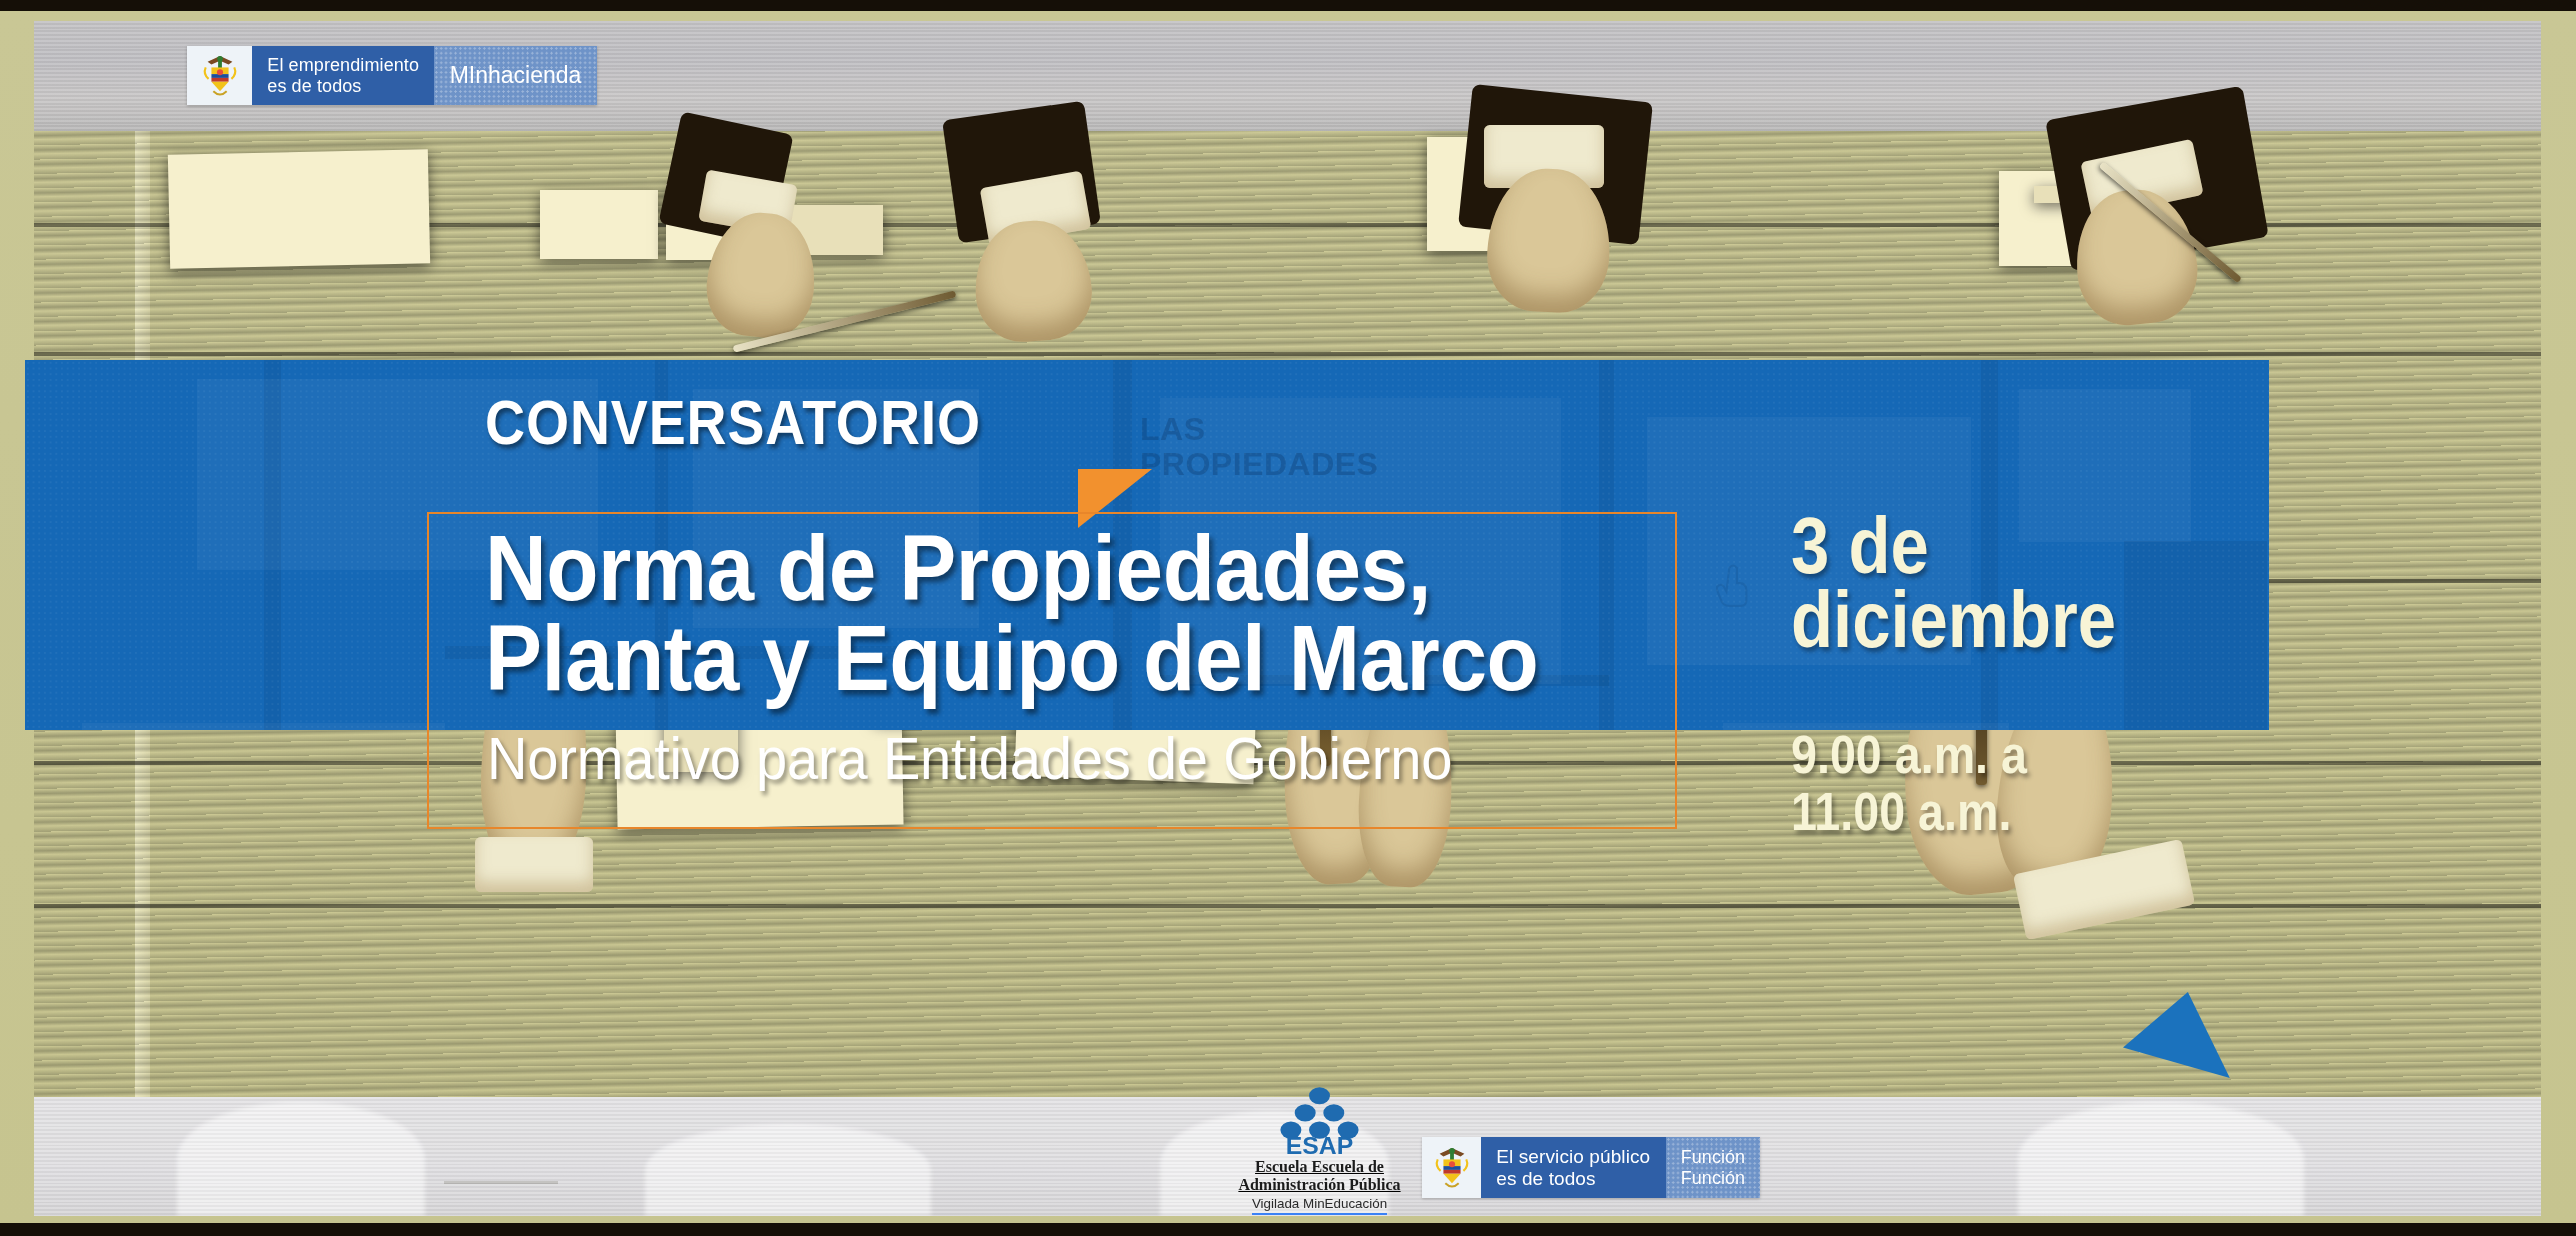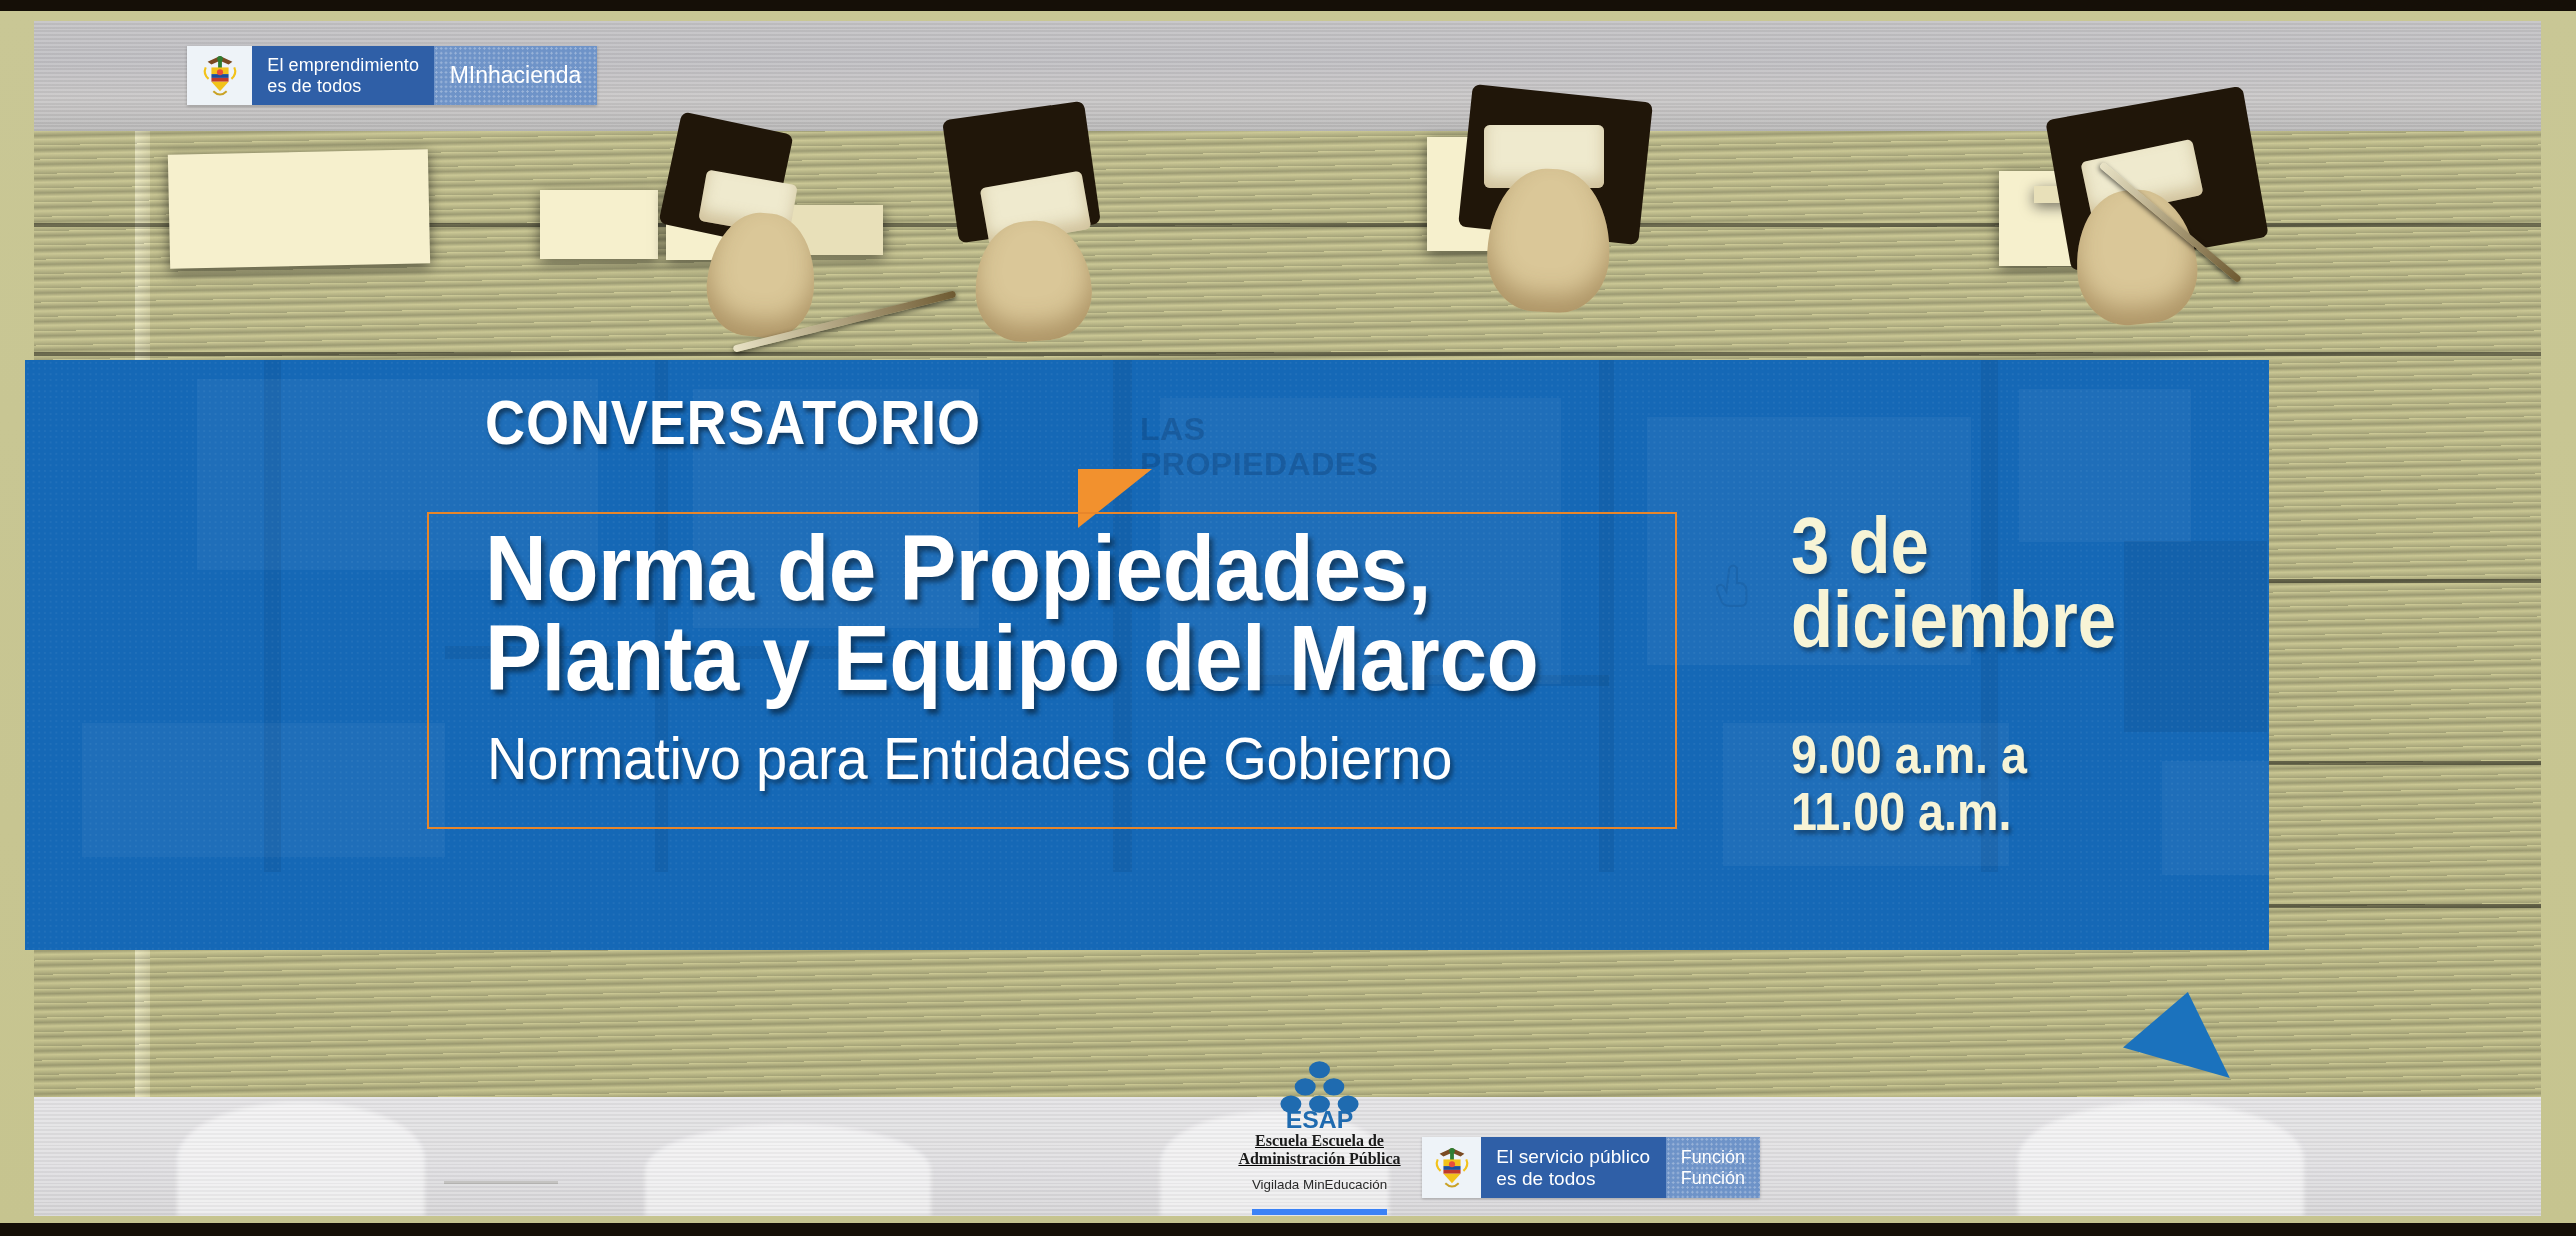--- a/index.html
+++ b/index.html
@@ -129,21 +129,21 @@
   .dots{
     background-image:radial-gradient(rgba(255,255,255,.30) 1px,transparent 1px);
     background-size:4.8px 4.8px;
   }
 
   
   .coa{width:40px;height:48px;display:block;}
 
   
   .banner{
-    position:absolute;left:25px;top:360px;width:2244px;height:590px;
+    position:absolute;left:25px;top:360px;width:2244px;height:370px;
     background:#1568b6;
     overflow:hidden;
   }
   .banner .bgart{position:absolute;inset:0;}
   .banner .bgart i{
     position:absolute;background:rgba(255,255,255,.045);display:block;
   }
   .banner .bgart u{
     position:absolute;background:rgba(0,0,0,.06);display:block;text-decoration:none;
   }
@@ -217,22 +217,22 @@
   
   .esap{
     position:absolute;left:1229px;bottom:21px;width:181px;text-align:center;text-decoration:underline;
   }
   .esap-pyr{height:69px;position:relative;margin:0 auto 1.9px;width:143px;}
   .esap-name{
     color:#1b1b1b;font-family:"Liberation Serif",serif;font-weight:bold;
     font-size:16px;line-height:1.12;
   }
   .esap-vig{
-    color:#2a2a2a;font-size:13.4px;margin-top:9px;
-    border-bottom:6px solid #3b82f6;display:inline-block;padding-bottom:17px;
+    color:#2a2a2a;font-size:13.4px;margin-top:2px;
+    border-bottom:2px solid #3b82f6;display:inline-block;padding-bottom:2px;
   }
 
   .fp-logo{
     position:absolute;left:1422px;bottom:38px;display:flex;align-items:stretch;height:61px;
     box-shadow:0 1px 2.9px rgba(0,0,0,.22);
   }
 
   .cta-wrap{
     position:absolute;left:1868px;bottom:16px;width:572px;height:103px;
   }

